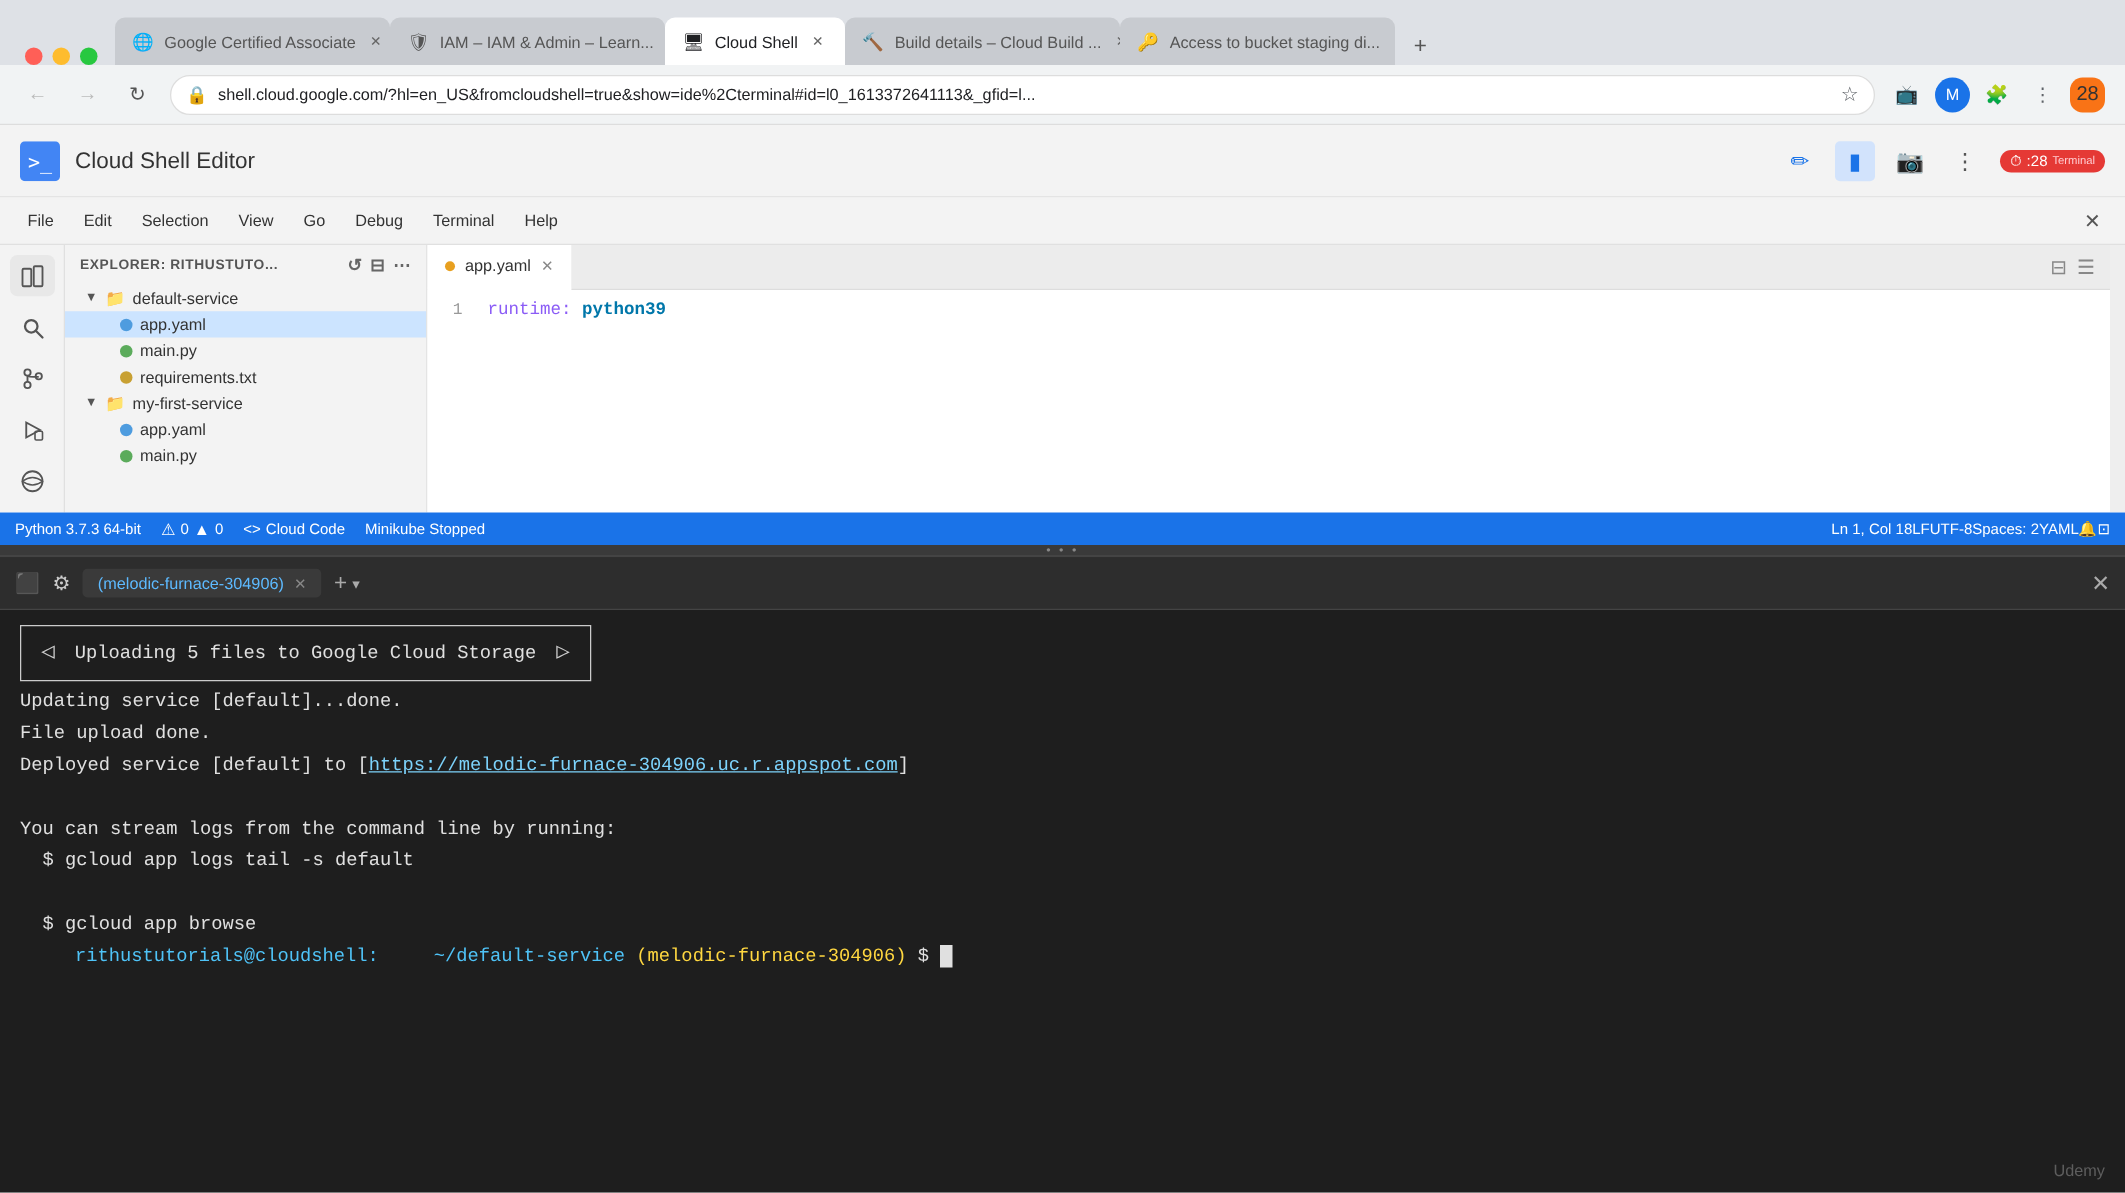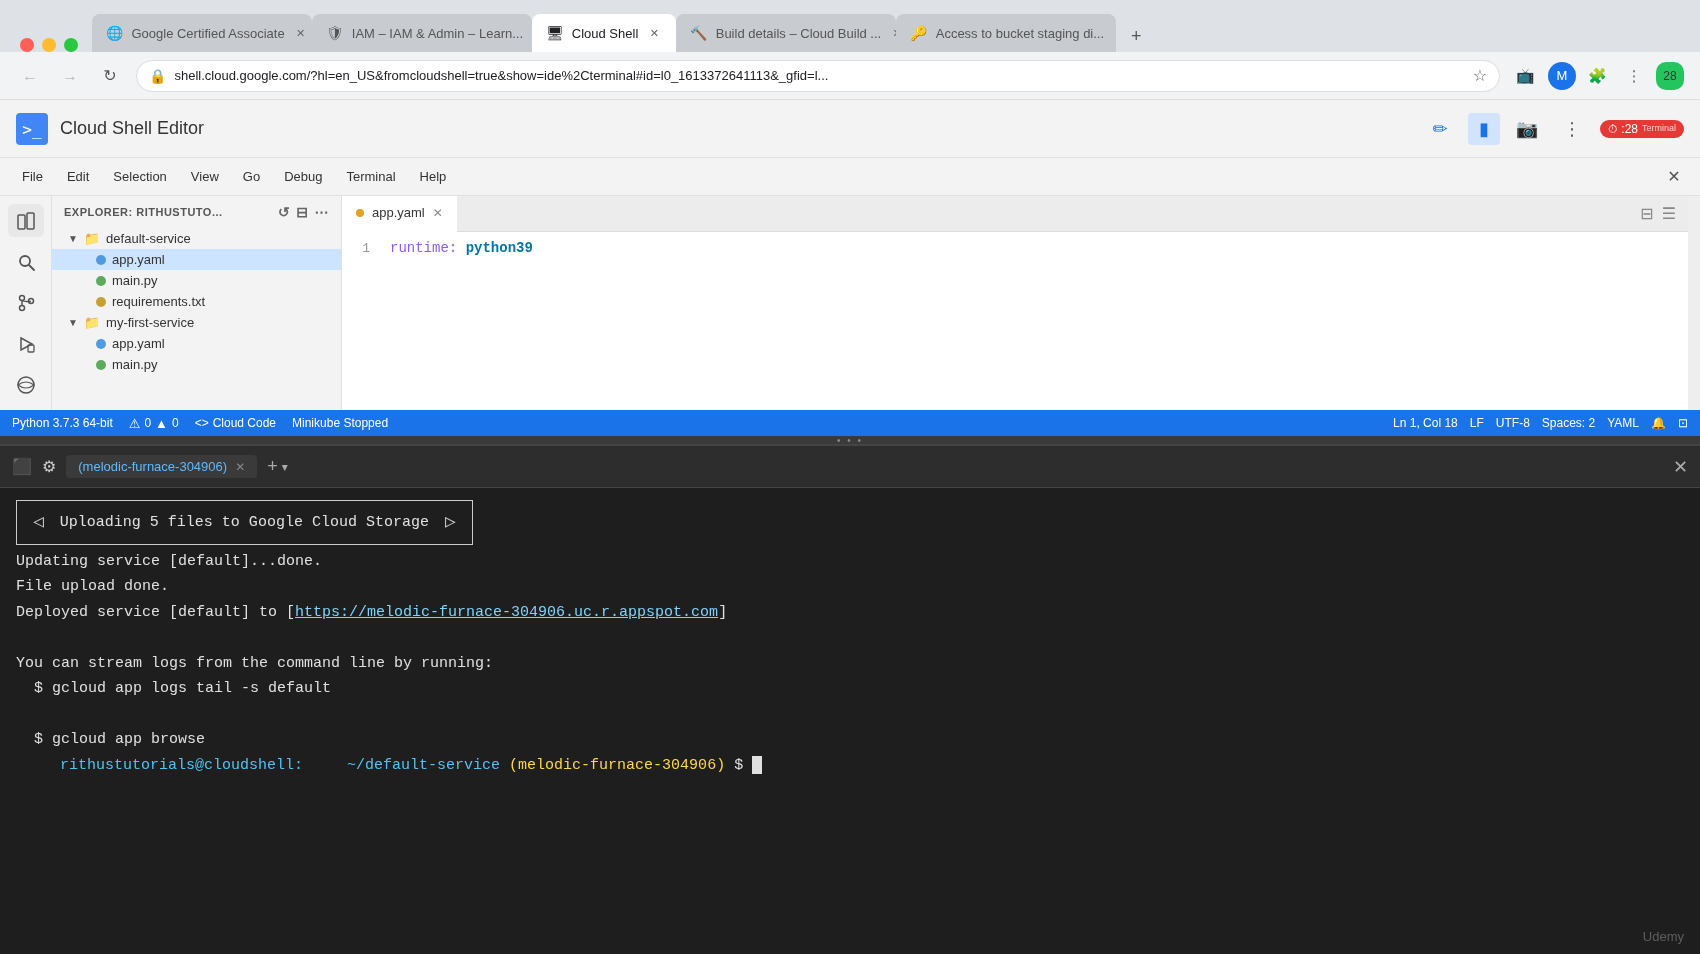--- a/index.html
+++ b/index.html
@@ -242,21 +242,21 @@
     .status-bar {
       height: 26px;
       background: #1a73e8;
       display: flex;
       align-items: center;
       padding: 0 12px;
       font-size: 12px;
       color: #fff;
       gap: 16px;
     }
-    .status-bar .right { margin-left: auto; display: flex; gap: 12px; }
+    .status-bar .right { margin-left: auto; display: flex; gap: 0; }
     .status-item { display: flex; align-items: center; gap: 4px; cursor: pointer; }
 
     
     .terminal-area {
       background: #1e1e1e;
       height: 510px;
       display: flex;
       flex-direction: column;
       border-top: 2px solid #444;
     }
@@ -387,21 +387,21 @@
     <div class="url-bar">
       <span class="lock-icon">🔒</span>
       <span class="url-text">shell.cloud.google.com/?hl=en_US&amp;fromcloudshell=true&amp;show=ide%2Cterminal#id=l0_1613372641113&amp;_gfid=l...</span>
       <span style="color:#5f6368;font-size:16px;">☆</span>
     </div>
     <div class="toolbar-right">
       <div class="toolbar-icon">📺</div>
       <div class="toolbar-icon" style="background:#1a73e8;color:#fff;border-radius:50%;width:28px;height:28px;display:flex;align-items:center;justify-content:center;font-size:13px;">M</div>
       <div class="toolbar-icon">🧩</div>
       <div class="toolbar-icon">⋮</div>
-      <div class="toolbar-icon" style="background:#22c55e;border-radius:10px;padding:0 6px;font-size:12px;color:#333;">28</div>
+      <div class="toolbar-icon" style="background:#f97316;border-radius:10px;padding:0 6px;font-size:16px;color:#333;">28</div>
     </div>
   </div>
 
   <div class="editor-area">
 
     <div class="editor-header">
       <div class="editor-logo">
         <svg width="32" height="32" viewBox="0 0 32 32">
           <rect width="32" height="32" rx="4" fill="#4285f4"></rect>
           <text x="16" y="22" text-anchor="middle" fill="white" font-size="16" font-family="monospace">&gt;_</text>

